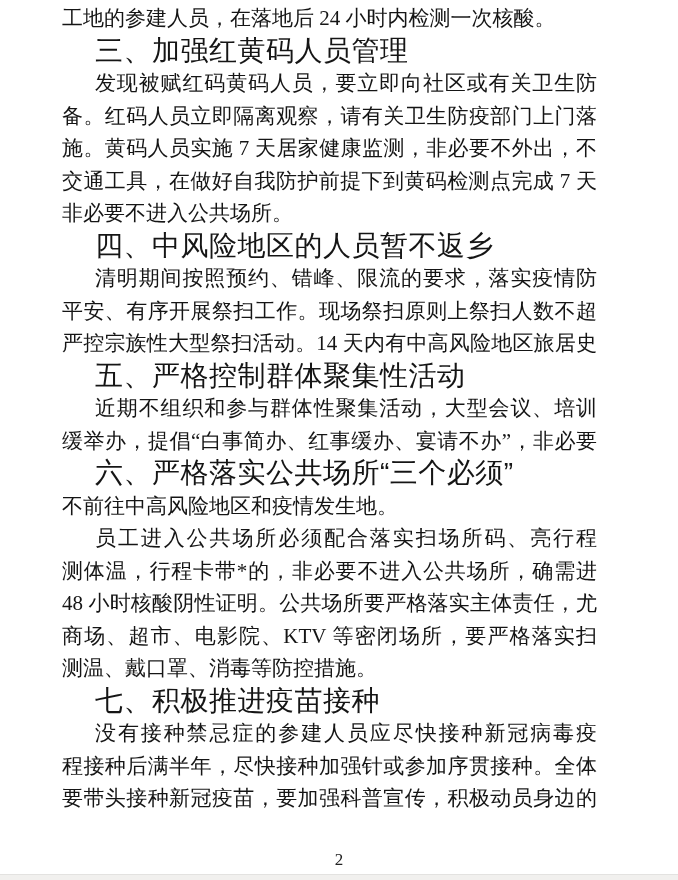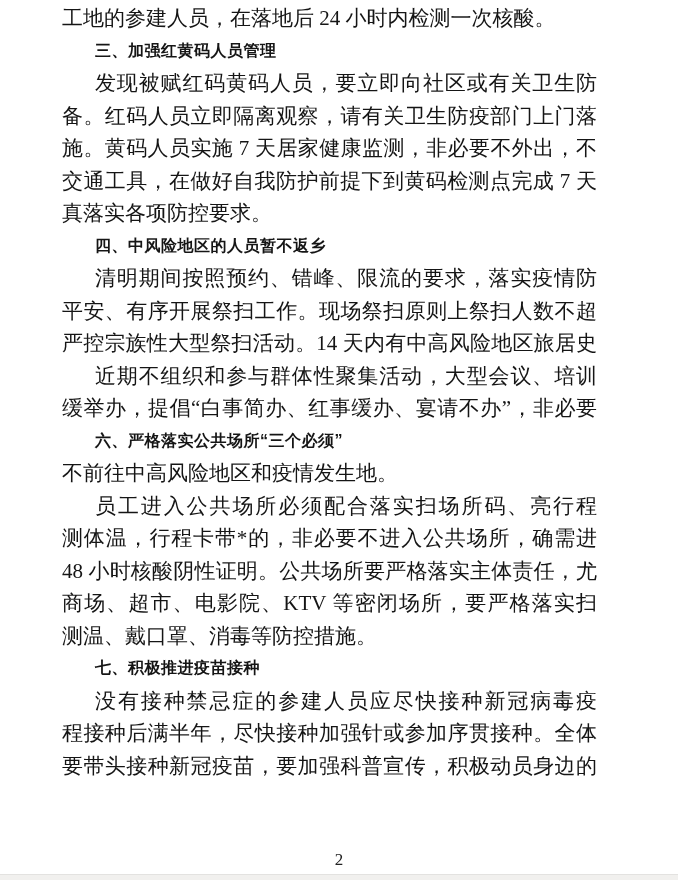--- a/index.html
+++ b/index.html
@@ -33,22 +33,22 @@
   }
   .line.noj {
     text-align: left;
     text-align-last: left;
   }
   .line.first {
     text-indent: 33px;
   }
   .line.heading {
     font-family: "Liberation Sans", "DejaVu Sans", sans-serif;
-    font-weight: 700;
-    font-size: 16px;
+    font-weight: 400;
+    font-size: 28px;
     text-align: left;
     text-align-last: left;
     letter-spacing: 0.5px;
   }
   .page-num {
     position: absolute;
     left: 0;
     top: 850px;
     width: 678px;
     text-align: center;
@@ -70,25 +70,26 @@
 <body>
 
 <div class="page">
   <div class="content" id="doc-content">
       <div class="line noj">工地的参建人员，在落地后 24 小时内检测一次核酸。</div>
       <div class="line heading first">三、加强红黄码人员管理</div>
       <div class="line first">发现被赋红码黄码人员，要立即向社区或有关卫生防疫部门报</div>
       <div class="line">备。红码人员立即隔离观察，请有关卫生防疫部门上门落实防控措</div>
       <div class="line">施。黄码人员实施 7 天居家健康监测，非必要不外出，不乘坐公共</div>
       <div class="line">交通工具，在做好自我防护前提下到黄码检测点完成 7 天 3 检，认</div>
-      <div class="line noj">真落实各项防控要求。</div>
+      <div class="line noj">非必要不进入公共场所。</div>
       <div class="line heading first">四、中风险地区的人员暂不返乡</div>
       <div class="line first">清明期间按照预约、错峰、限流的要求，落实疫情防控措施，</div>
       <div class="line">平安、有序开展祭扫工作。现场祭扫原则上祭扫人数不超过 15 人，</div>
       <div class="line">严控宗族性大型祭扫活动。14 天内有中高风险地区旅居史人员不可</div>
+      <div class="line heading first">五、严格控制群体聚集性活动</div>
       <div class="line first">近期不组织和参与群体性聚集活动，大型会议、培训等活动暂</div>
       <div class="line">缓举办，提倡“白事简办、红事缓办、宴请不办”，非必要不外出，</div>
       <div class="line heading first">六、严格落实公共场所“三个必须”</div>
       <div class="line noj">不前往中高风险地区和疫情发生地。</div>
       <div class="line first">员工进入公共场所必须配合落实扫场所码、亮行程卡、戴口罩、</div>
       <div class="line">测体温，行程卡带*的，非必要不进入公共场所，确需进入的，须持</div>
       <div class="line">48 小时核酸阴性证明。公共场所要严格落实主体责任，尤其是餐饮、</div>
       <div class="line">商场、超市、电影院、KTV 等密闭场所，要严格落实扫码、亮卡、</div>
       <div class="line noj">测温、戴口罩、消毒等防控措施。</div>
       <div class="line heading first">七、积极推进疫苗接种</div>

